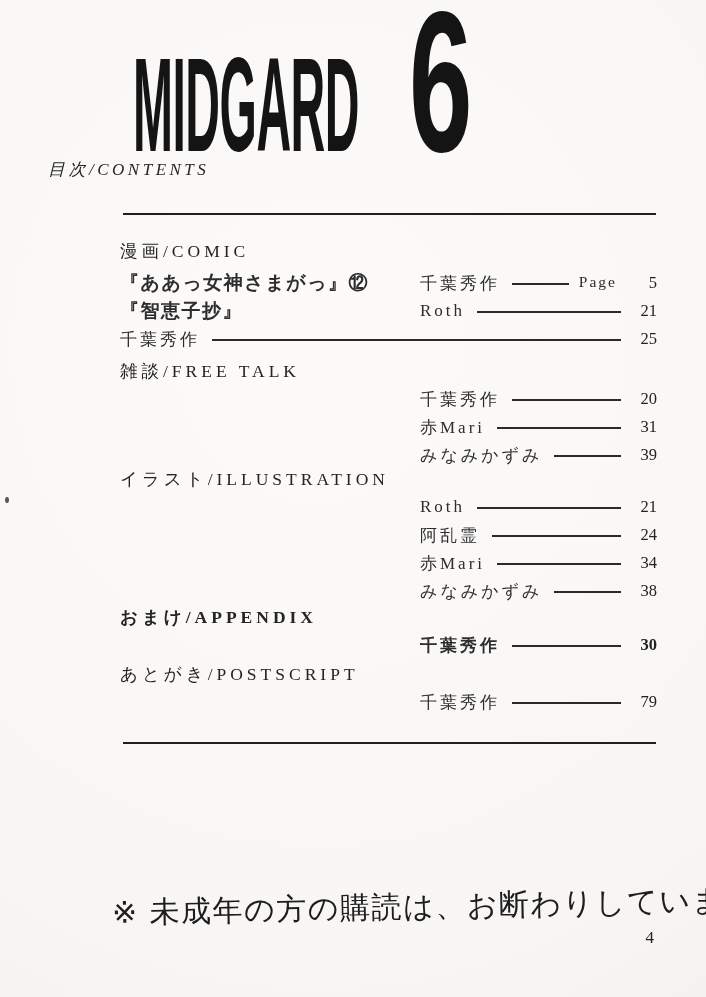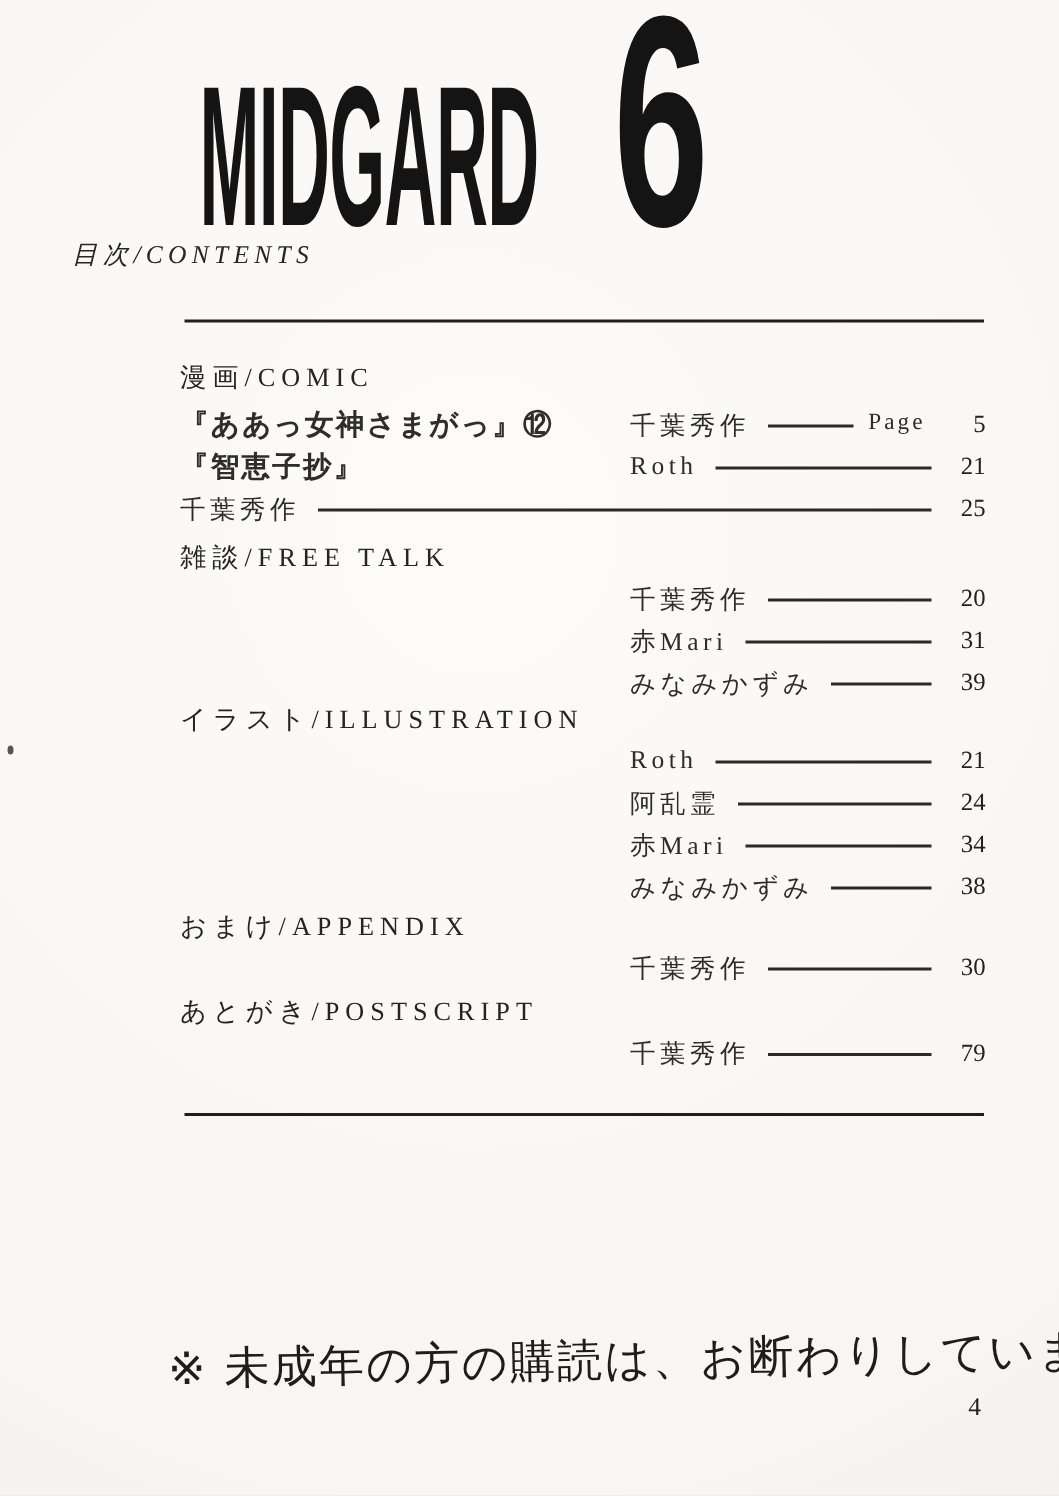--- a/index.html
+++ b/index.html
@@ -48,21 +48,21 @@
   .rule { border: 0; border-top: 2.4px solid #1f1f1f; width: 533px; }
   .rule-top { margin: 33px 0 22px 123px; }
   .rule-bottom { margin: 26px 0 0 123px; }
   
   #toc { margin-left: 120px; width: 537px; }
   .toc-heading, .toc-row { height: 28px; display: flex; align-items: center; }
   .toc-heading { font-size: 17.5px; letter-spacing: 4px; color: #242424; white-space: nowrap; }
   .toc-section:nth-of-type(1) .toc-heading + .toc-row { margin-top: 4px; }
   .toc-section:nth-of-type(2) { margin-top: 4px; }
   .toc-section:nth-of-type(3) { margin-top: -4px; }
-  .toc-section:nth-of-type(4) { margin-top: -2px; }
+  .toc-section:nth-of-type(4) { margin-top: -2px; font-weight: bold; }
   .toc-section:nth-of-type(5) { margin-top: 1px; }
   .cell-title {
     flex: 0 0 300px; width: 300px;
     font-size: 19px; letter-spacing: 1.5px; color: #2d2d2d;
     white-space: nowrap; overflow: visible; font-weight: bold;
   }
   .cell-author { font-size: 17px; letter-spacing: 3px; color: #2d2d2d; white-space: nowrap; }
   .leader {
     flex: 1 1 auto; height: 0;
     border-top: 2px solid #2a2a2a;

